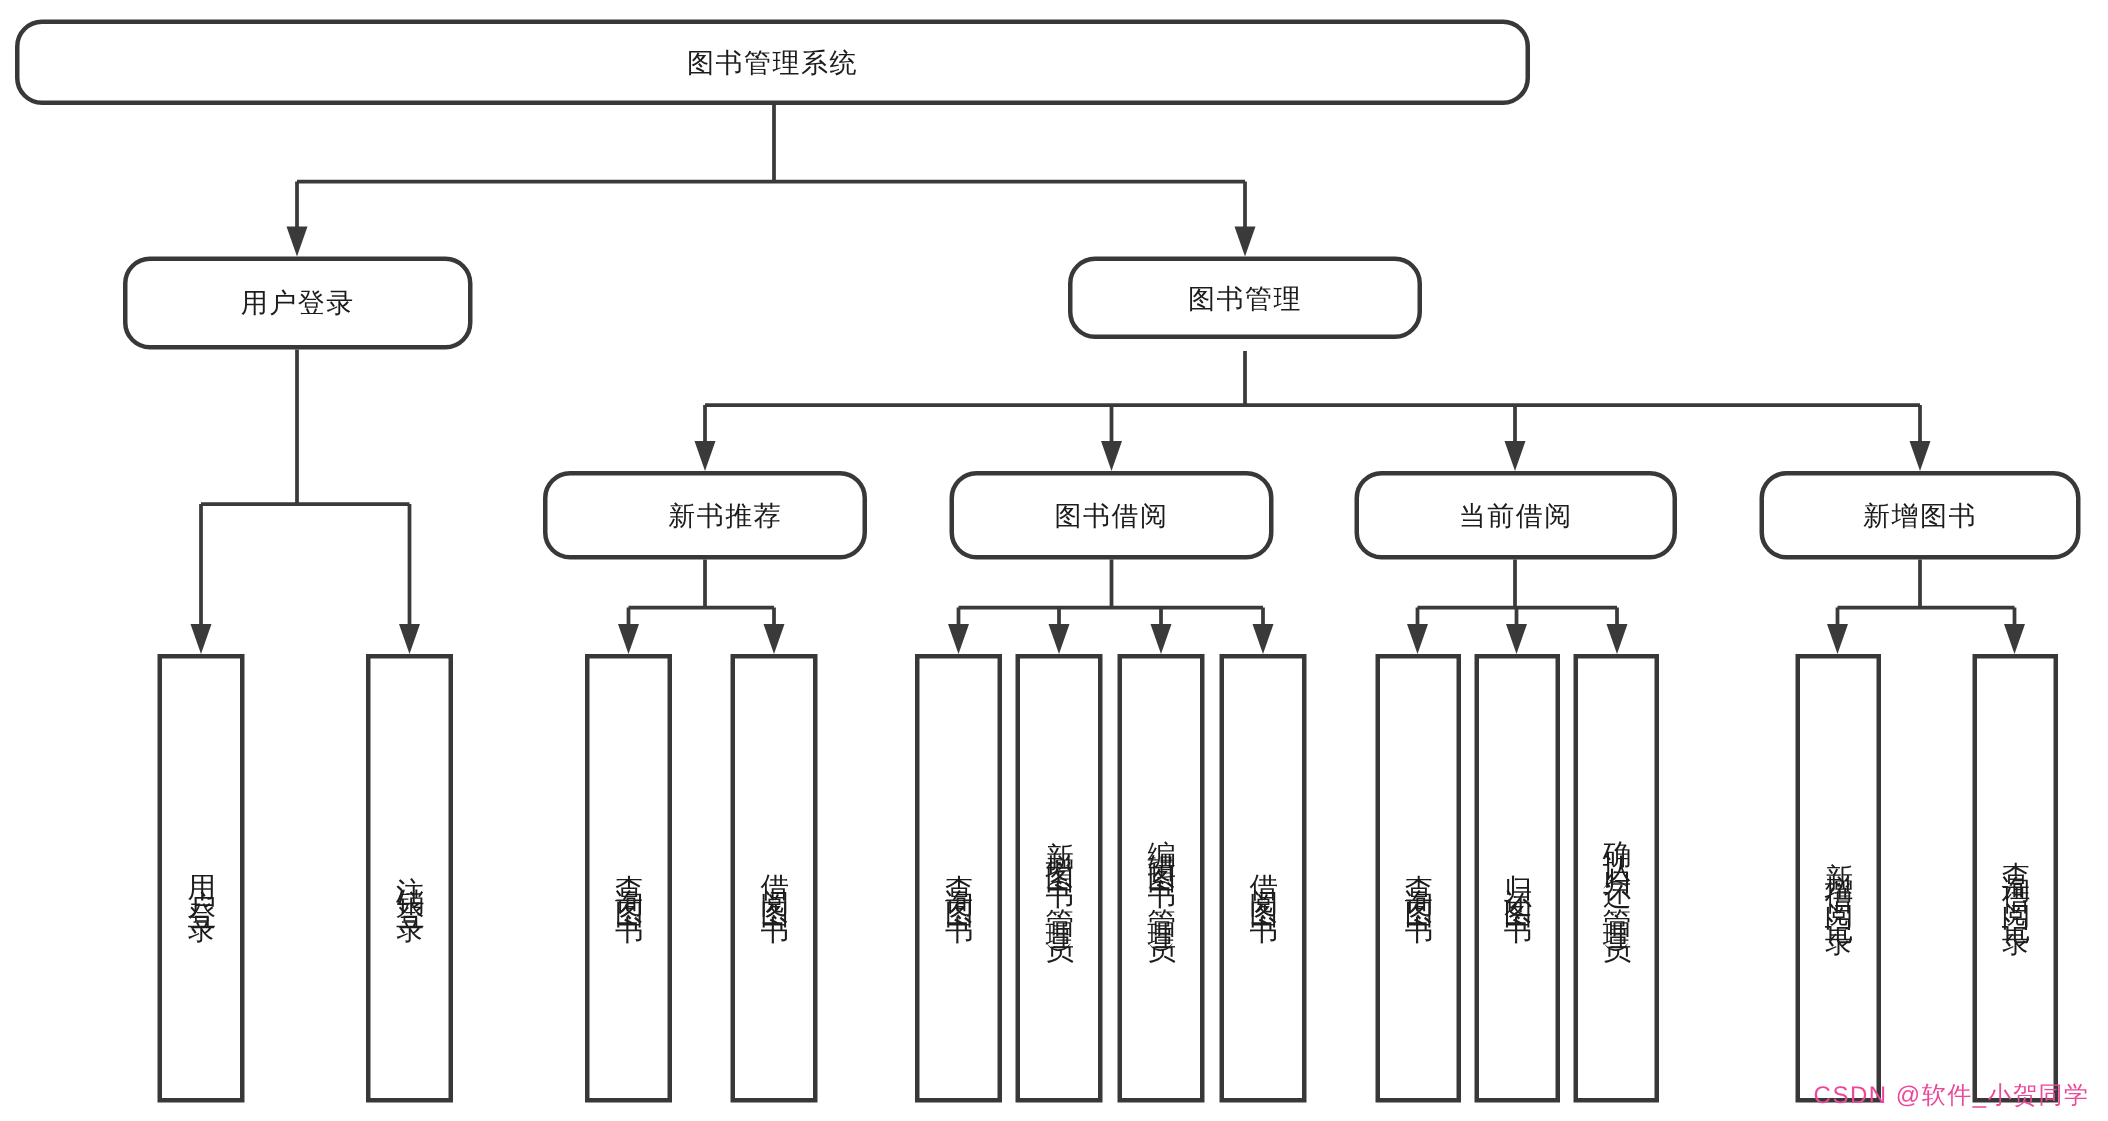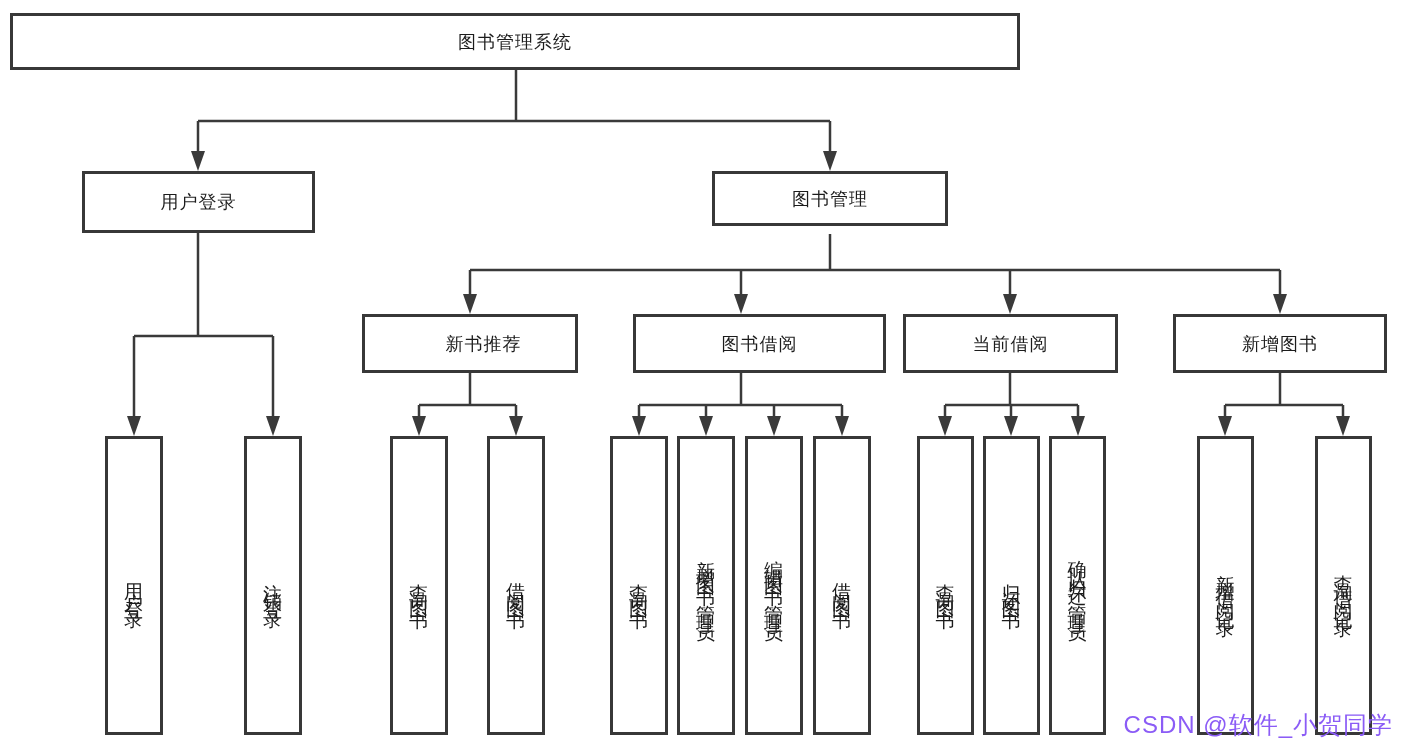--- a/index.html
+++ b/index.html
@@ -28,38 +28,39 @@
     box-sizing: border-box;
     display: flex;
     align-items: center;
     justify-content: center;
     color: #1c1c1c;
   }
   .node.h {
     font-size: 18px;
     letter-spacing: 1px;
     text-align: center;
+    border-radius: 18px;
   }
   .node.root {
     font-size: 18px;
   }
   .node.v span {
     writing-mode: vertical-rl;
     text-orientation: mixed;
     font-size: 19px;
     letter-spacing: 9px;
     line-height: 1;
     white-space: nowrap;
   }
   #watermark {
     position: absolute;
     right: 12px;
     bottom: 6px;
-    font-size: 24px;
-    color: #8b5cf6;
+    font-size: 16px;
+    color: #ec4899;
     letter-spacing: 1px;
     pointer-events: none;
   }
 </style>
 </head>
 <body>
 
 <div id="stage">
 
   <svg id="connector-layer" viewBox="0 0 1405 747" xmlns="http://www.w3.org/2000/svg">
@@ -138,21 +139,21 @@
   <div class="node h" style="left:82px; top:171px; width:233px; height:62px;">
     <span>用户登录</span>
   </div>
   <div class="node h" style="left:712px; top:171px; width:236px; height:55px;">
     <span>图书管理</span>
   </div>
 
   <div class="node h" style="left:362px; top:314px; width:216px; height:59px;padding-left:27px;">
     <span>新书推荐</span>
   </div>
-  <div class="node h" style="left:633px; top:314px; width:253px; height:59px;">
+  <div class="node h" style="left:633px; top:314px; width:216px; height:59px;">
     <span>图书借阅</span>
   </div>
   <div class="node h" style="left:903px; top:314px; width:215px; height:59px;">
     <span>当前借阅</span>
   </div>
   <div class="node h" style="left:1173px; top:314px; width:214px; height:59px;">
     <span>新增图书</span>
   </div>
 
   <div class="node v" style="left:105px; top:436px; width:58px; height:299px;">

